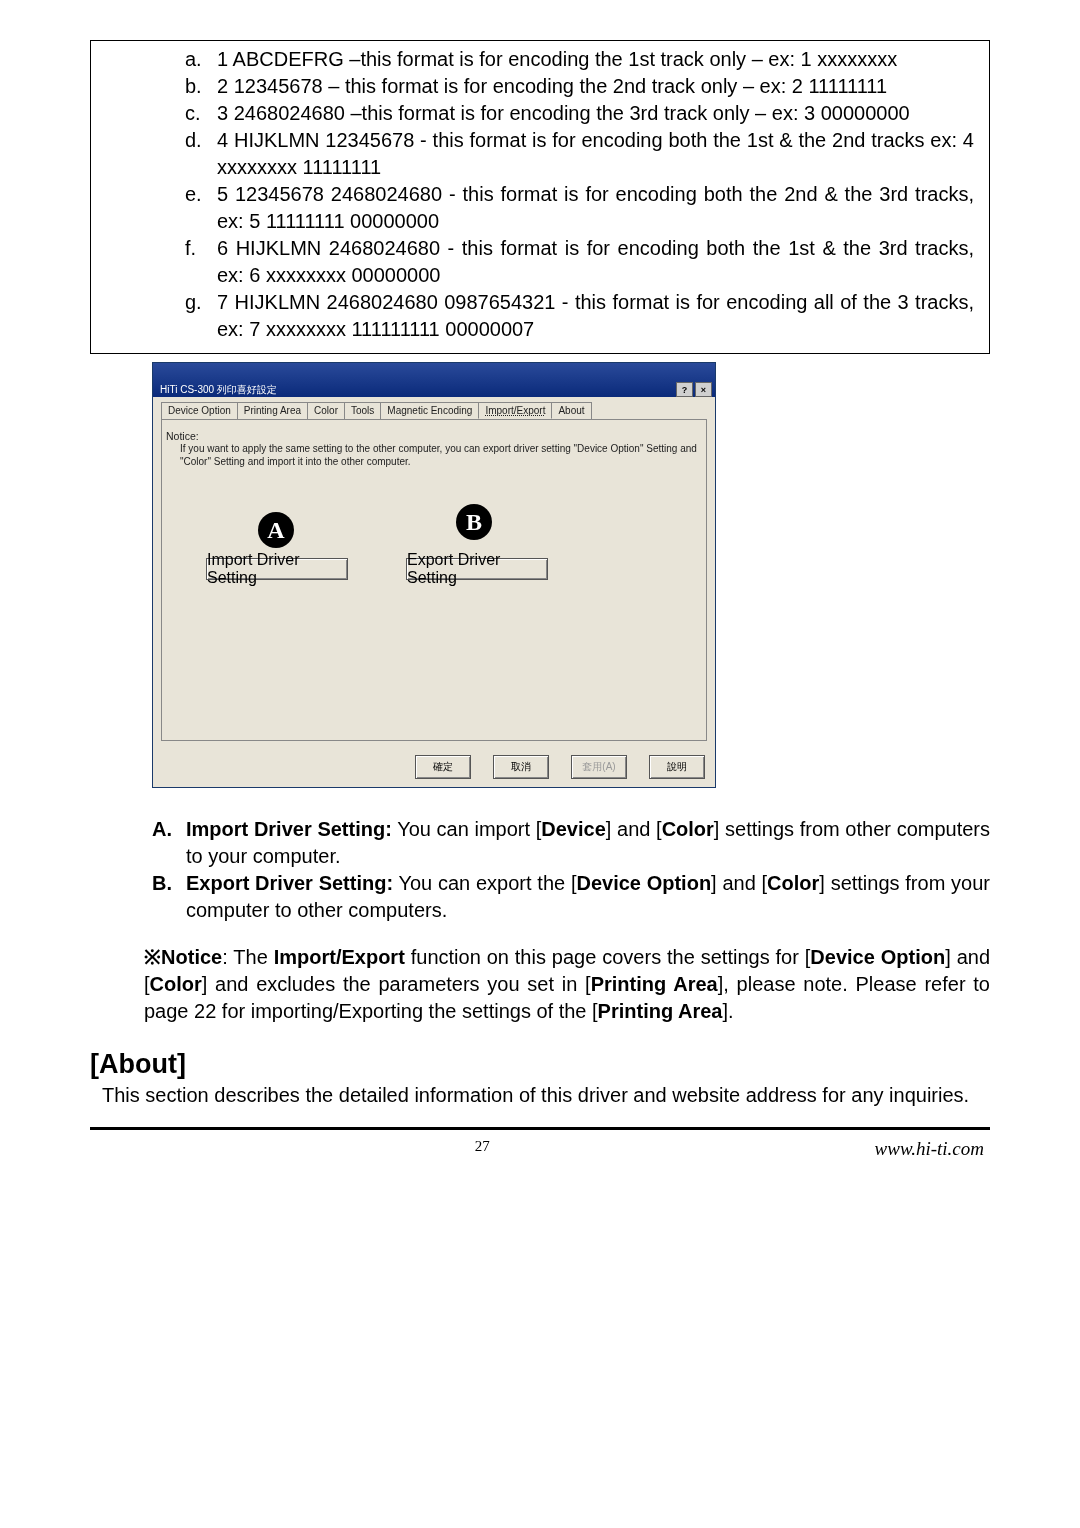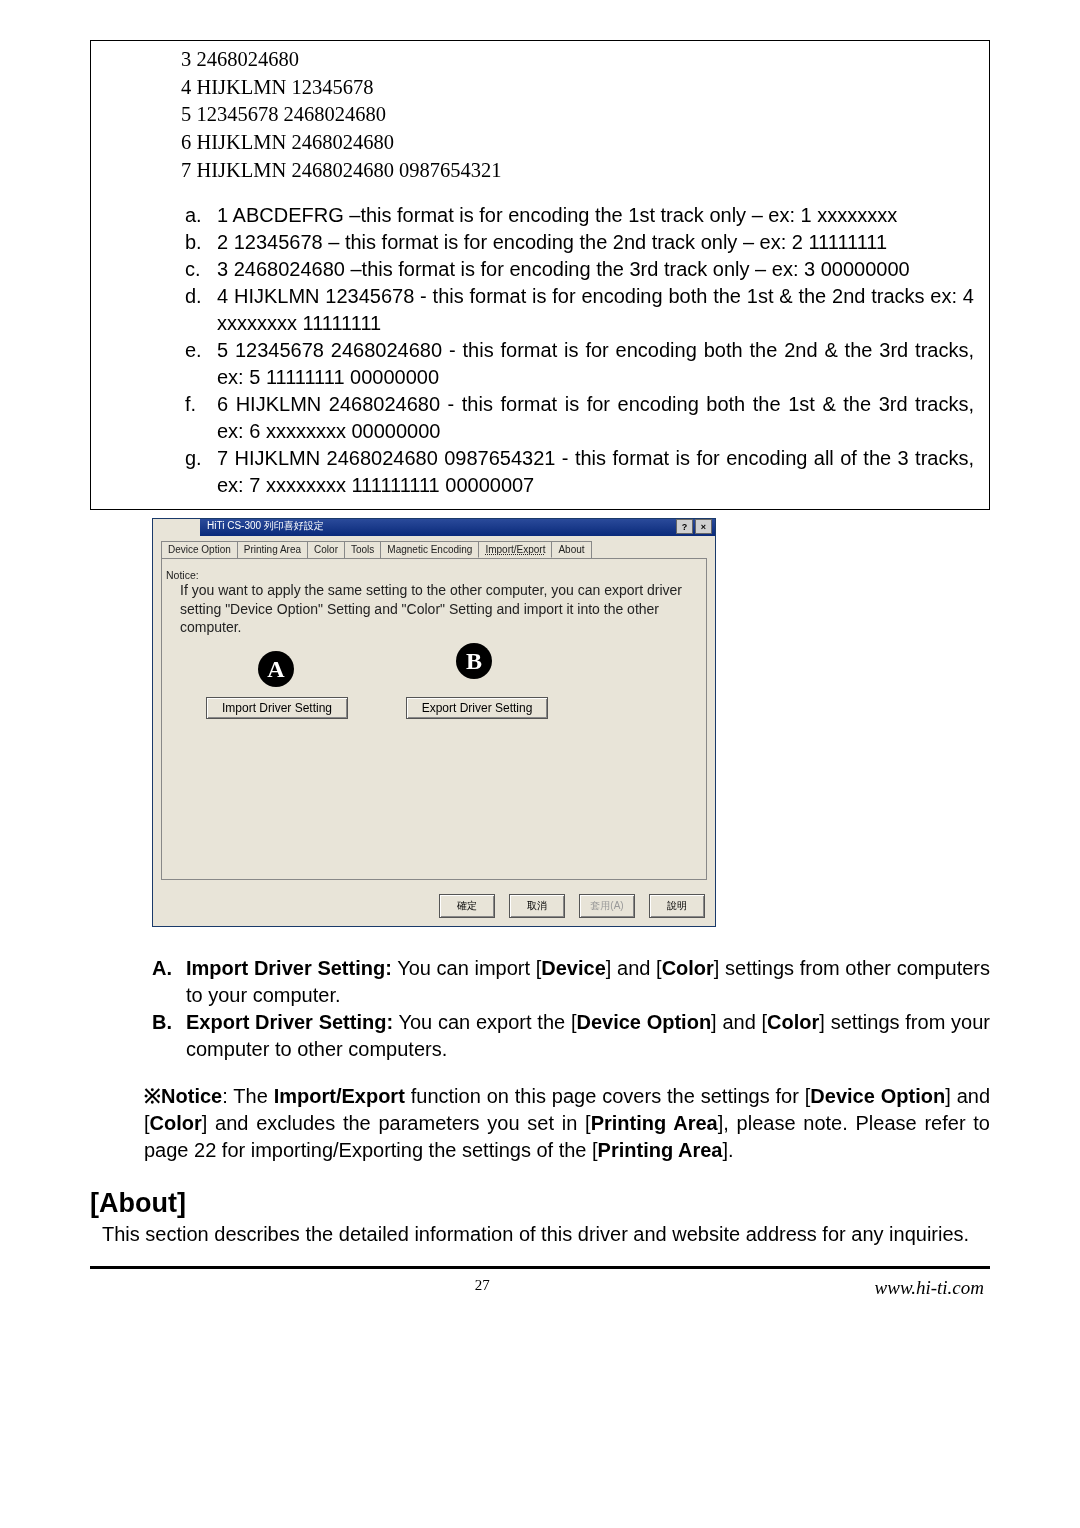--- a/index.html
+++ b/index.html
@@ -6,59 +6,52 @@
 .page { padding: 40px 90px; }
 .outer-box { border: 1.5px solid #000; padding: 0; position: relative; }
 .inner-content { padding: 5px 15px 10px 90px; font-size: 20px; line-height: 1.4; }
 .format-list { font-family: "Times New Roman", serif; font-size: 20.5px; margin-bottom: 18px; line-height: 1.35; }
 .explain-list { text-align: justify; font-family: Arial, sans-serif; font-size: 20px; }
 .explain-list .item { display: flex; margin: 0; line-height: 1.35; }
 .explain-list .marker { flex: 0 0 32px; padding-left: 4px; }
 .explain-list .body { flex: 1; }
 .h-section { font-family: Arial, sans-serif; font-size: 27px; font-weight: bold; margin: 24px 0 12px 0; }
 .screenshot { border: 1px solid #1a3a6a; width: 562px; margin-left: 62px; margin-top: 8px; background: #e8e4d8; font-family: Tahoma, sans-serif; font-size: 10px; position: relative; }
-.titlebar { background: linear-gradient(#2a4a9a,#0a2a7a); color: #fff; height: 17px; display: flex; align-items: flex-start; padding: 0 3px; font-size: 10px; margin-left: 47px; }
+.titlebar { background: linear-gradient(#2a4a9a,#0a2a7a); color: #fff; height: 34px; display: flex; align-items: flex-end; padding: 0 3px; font-size: 10px; }
 .titlebar .title-txt { flex: 1; padding-left: 4px; }
 .titlebar .winbtn { width: 15px; height: 13px; background: #d0d0d0; border: 1px solid #666; margin-left: 2px; display: flex; align-items: center; justify-content: center; color: #000; font-size: 9px; font-weight: bold; }
 .tabbar { display: flex; padding: 5px 8px 0 8px; font-size: 10px; border-bottom: 0; }
 .tab { padding: 2px 6px; border: 1px solid #888; border-bottom: none; background: #e8e4d8; margin-right: -1px; color: #222; }
 .tab.active { border-bottom: 1px solid #e8e4d8; position: relative; z-index: 2; }
 .tabbody { margin: 0 8px 8px 8px; border: 1px solid #888; background: #e8e4d8; min-height: 300px; padding: 10px 4px; position: relative; }
 .notice-label { font-size: 10.5px; color: #222; }
-.notice-text { font-size: 14px; padding-left: 14px; line-height: 1.3; color: #222; margin-bottom: 28px; }
+.notice-text { font-size: 10px; padding-left: 14px; line-height: 1.3; color: #222; margin-bottom: 28px; }
 .circle { width: 36px; height: 36px; background: #000; color: #fff; border-radius: 50%; display: flex; align-items: center; justify-content: center; font-family: "Times New Roman", serif; font-size: 24px; font-weight: bold; position: absolute; }
-.ds-btn { position: absolute; width: 140px; height: 20px; border: 1px solid #555; background: #e8e4d8; font-size: 12px; display: flex; align-items: center; justify-content: center; box-shadow: 1px 1px 0 #fff inset, -1px -1px 0 #888 inset; }
-.bottombar { display: flex; justify-content: flex-end; padding: 6px 10px 8px 0; gap: 14px; }
+.ds-btn { position: absolute; width: 140px; height: 20px; border: 1px solid #555; background: #e8e4d8; font-size: 16px; display: flex; align-items: center; justify-content: center; box-shadow: 1px 1px 0 #fff inset, -1px -1px 0 #888 inset; }
+.bottombar { display: flex; justify-content: flex-end; padding: 6px 10px 8px 0; gap: 22px; }
 .bbtn { width: 54px; height: 22px; border: 1px solid #555; background: #e8e4d8; font-size: 10px; display: flex; align-items: center; justify-content: center; box-shadow: 1px 1px 0 #fff inset, -1px -1px 0 #888 inset; }
 .bbtn.disabled { color: #999; }
 .desc-block { margin: 28px 0 0 62px; font-size: 20px; line-height: 1.35; text-align: justify; }
 .desc-block .row { display: flex; }
 .desc-block .dmarker { flex: 0 0 34px; font-weight: bold; }
 .desc-block .dbody { flex: 1; }
 .notice-para { margin: 20px 0 0 54px; font-size: 20px; line-height: 1.35; text-align: justify; }
 .about-intro { margin: 2px 0 0 12px; font-size: 20px; line-height: 1.35; }
 .hr-dbl { border: 0; border-top: 3.5px solid #000; margin: 18px 0 8px 0; }
 .footer { display: flex; font-size: 15px; }
 .footer .pn { flex: 1; text-align: center; font-family: Liberation Serif, serif; }
 .footer .url { font-style: italic; font-family: "Times New Roman", serif; font-size: 19px; padding-right: 6px; }
 </style>
 </head>
 <body>
 
 <div class="page">
 
   <div class="outer-box">
     <div class="inner-content">
-      <div class="format-list">
-        <div>3 2468024680</div>
-        <div>4 HIJKLMN 12345678</div>
-        <div>5 12345678 2468024680</div>
-        <div>6 HIJKLMN 2468024680</div>
-        <div>7 HIJKLMN 2468024680 0987654321</div>
-      </div>
       <div class="explain-list">
         <div class="item">
             <div class="marker">a.</div>
             <div class="body">1 ABCDEFRG –this format is for encoding the 1st track only – ex: 1 xxxxxxxx</div>
           </div>
         <div class="item">
             <div class="marker">b.</div>
             <div class="body">2 12345678 – this format is for encoding the 2nd track only – ex: 2 11111111</div>
           </div>
         <div class="item">

